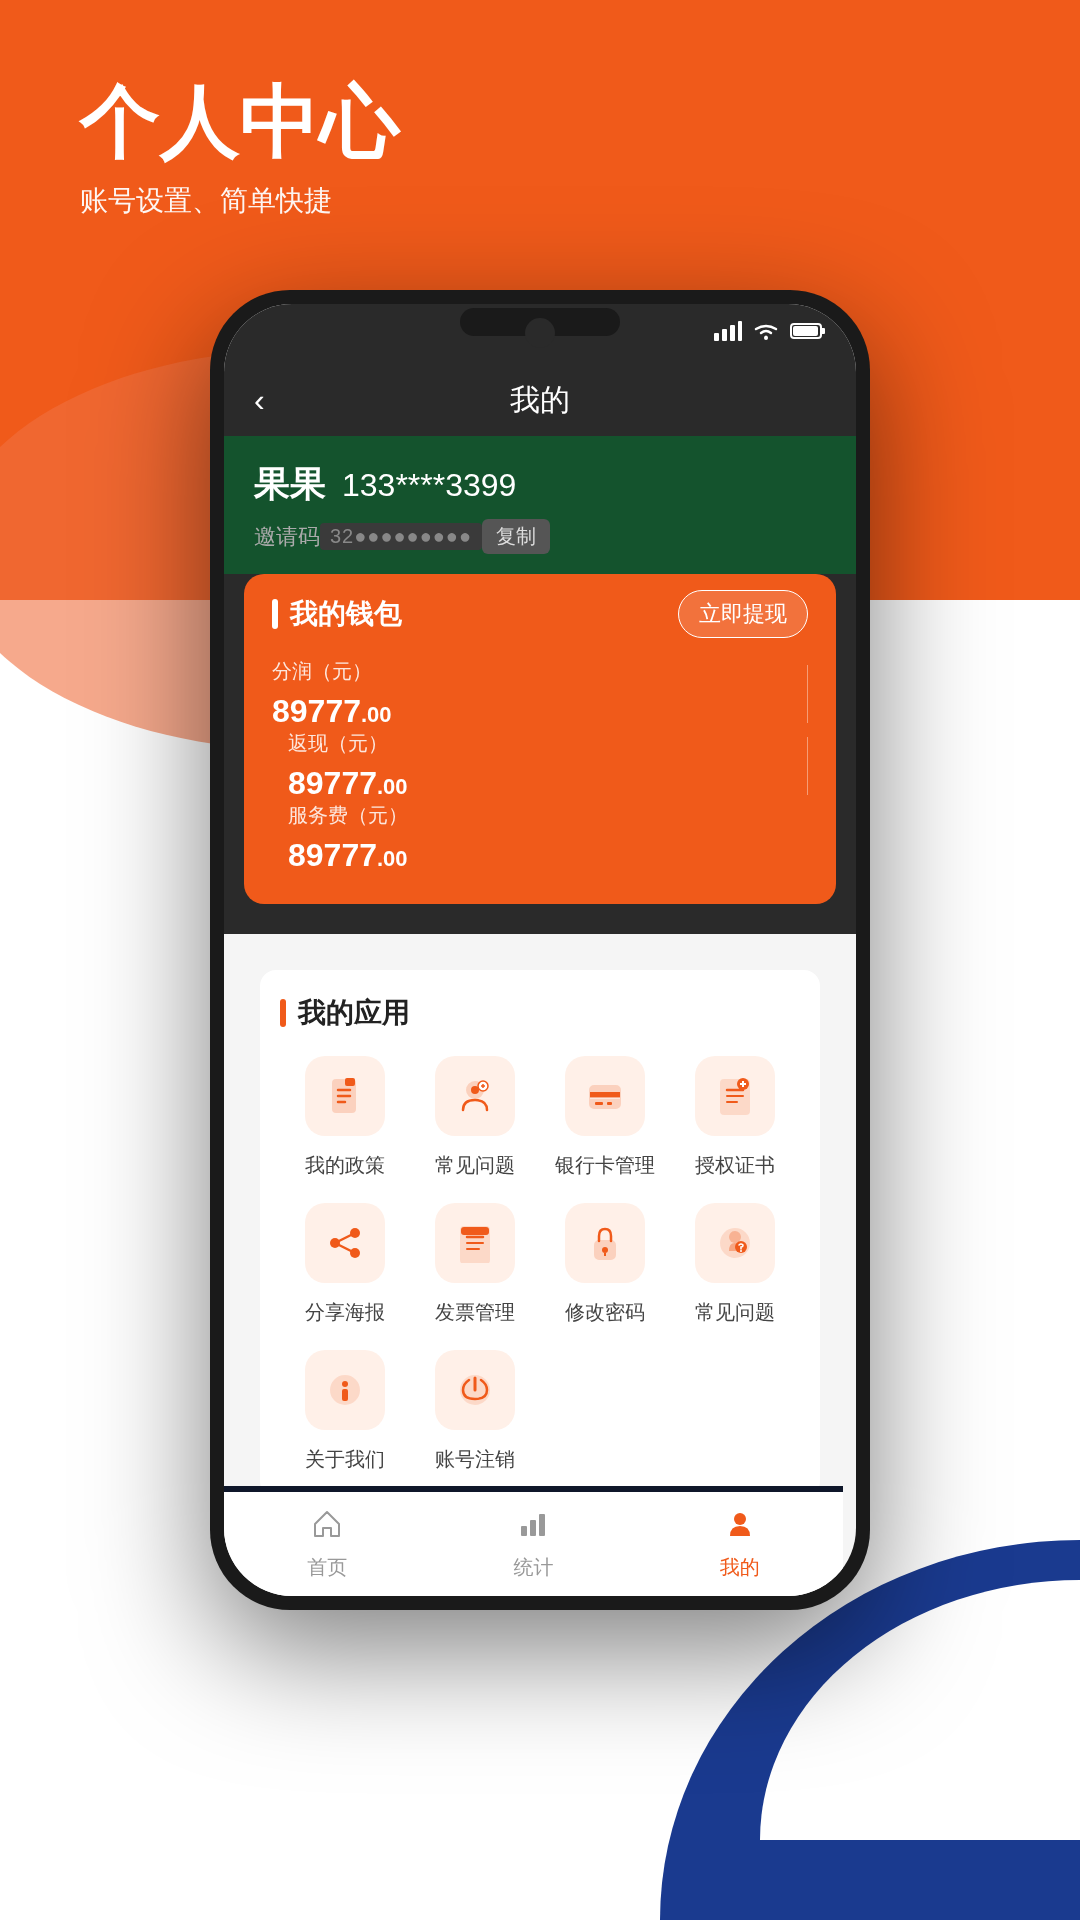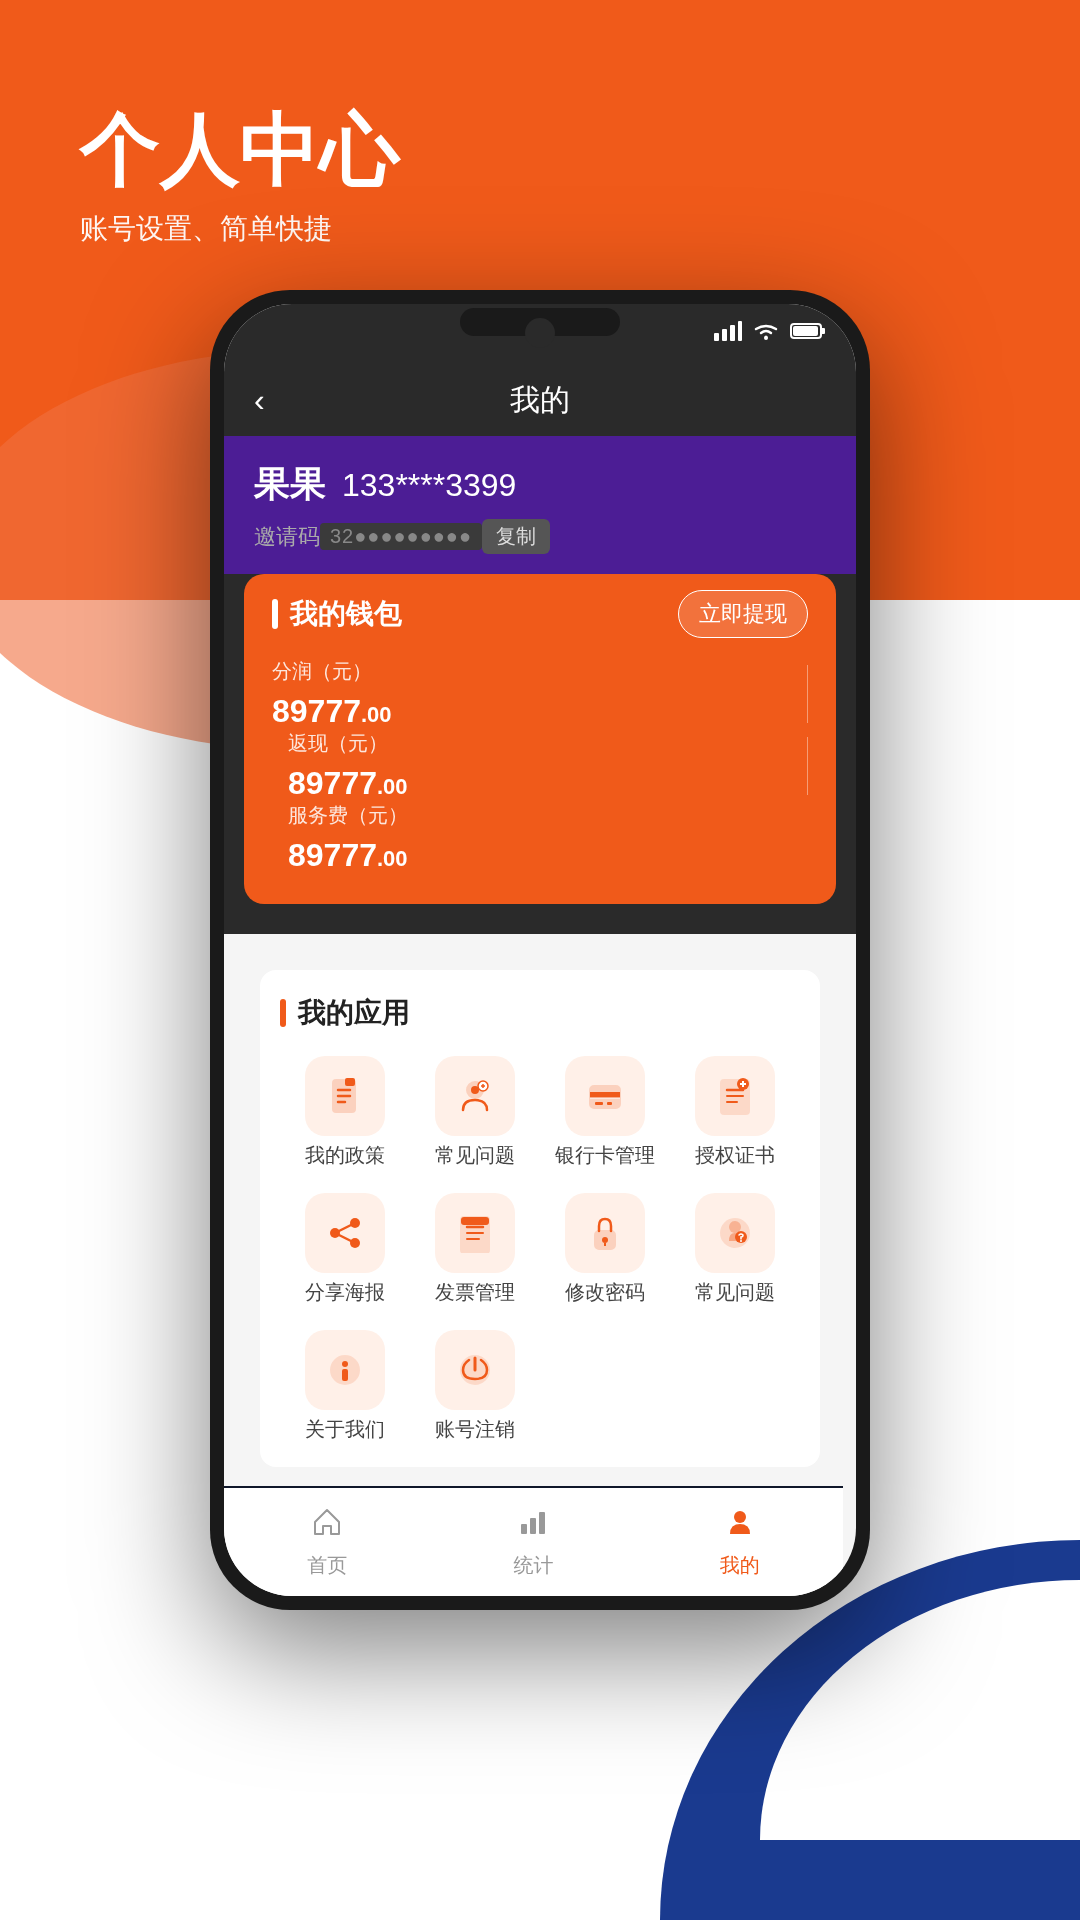--- a/index.html
+++ b/index.html
@@ -50,21 +50,21 @@
       bottom: 80px; right: 0;
       width: 320px; height: 260px;
       background: #fff;
       border-radius: 100% 0 0 0;
       z-index: 1;
     }
 
     
     .hero-text {
       position: absolute;
-      top: 106px; left: 80px;
+      top: 78px; left: 80px;
       z-index: 10;
     }
     .hero-title {
       font-size: 80px;
       font-weight: 700;
       color: #fff;
       line-height: 1.1;
     }
     .hero-subtitle {
       font-size: 28px;
@@ -161,21 +161,21 @@
       position: absolute;
       left: 50%;
       transform: translateX(-50%);
       color: #fff;
       font-size: 30px;
       font-weight: 500;
     }
 
     
     .profile-section {
-      background: #4c1d95;
+      background: #14532d;
       padding: 24px 30px 36px;
     }
     .profile-name {
       color: #fff;
       font-size: 36px;
       font-weight: 700;
     }
     .profile-phone {
       color: #fff;
       font-size: 32px;
@@ -305,21 +305,21 @@
     }
     .apps-grid {
       display: grid;
       grid-template-columns: repeat(4, 1fr);
       gap: 24px 0;
     }
     .app-item {
       display: flex;
       flex-direction: column;
       align-items: center;
-      gap: 6px;
+      gap: 16px;
       cursor: pointer;
     }
     .app-icon-wrap {
       width: 80px;
       height: 80px;
       border-radius: 20px;
       background: #FFF0E8;
       display: flex;
       align-items: center;
       justify-content: center;
@@ -345,21 +345,21 @@
       width: calc(100% - 40px);
     }
 
     
     .tab-bar {
       position: absolute;
       bottom: 0; left: 0; right: 13px;
       background: #fff;
       height: 110px;
       display: flex;
-      border-top: 2px solid #0f172a;
+      border-top: 6px solid #0f172a;
     }
     .tab-item {
       flex: 1;
       display: flex;
       flex-direction: column;
       align-items: center;
       justify-content: center;
       gap: 6px;
       cursor: pointer;
     }

